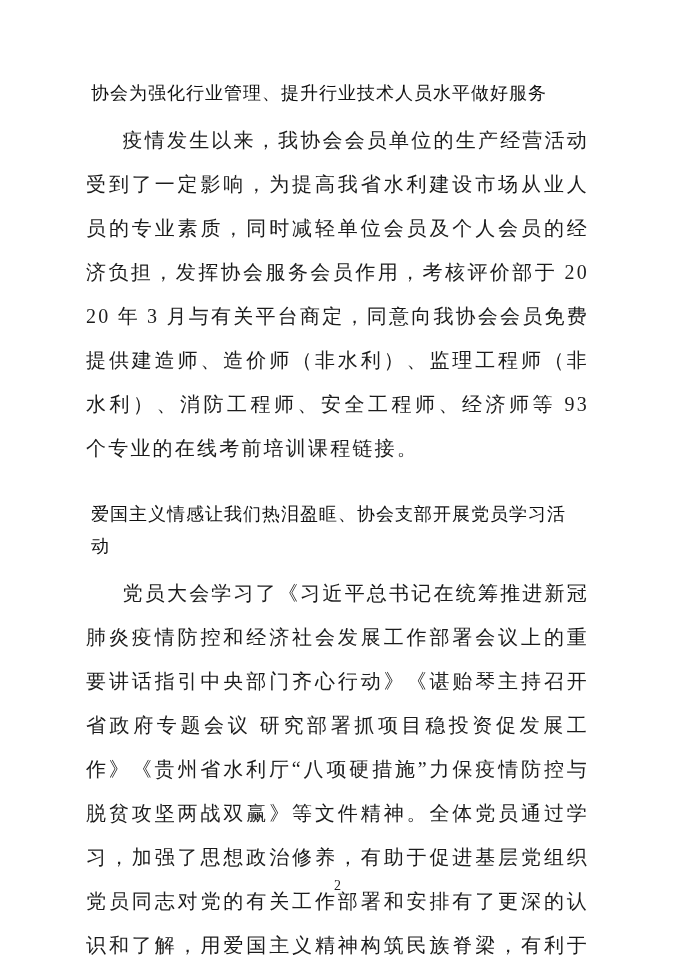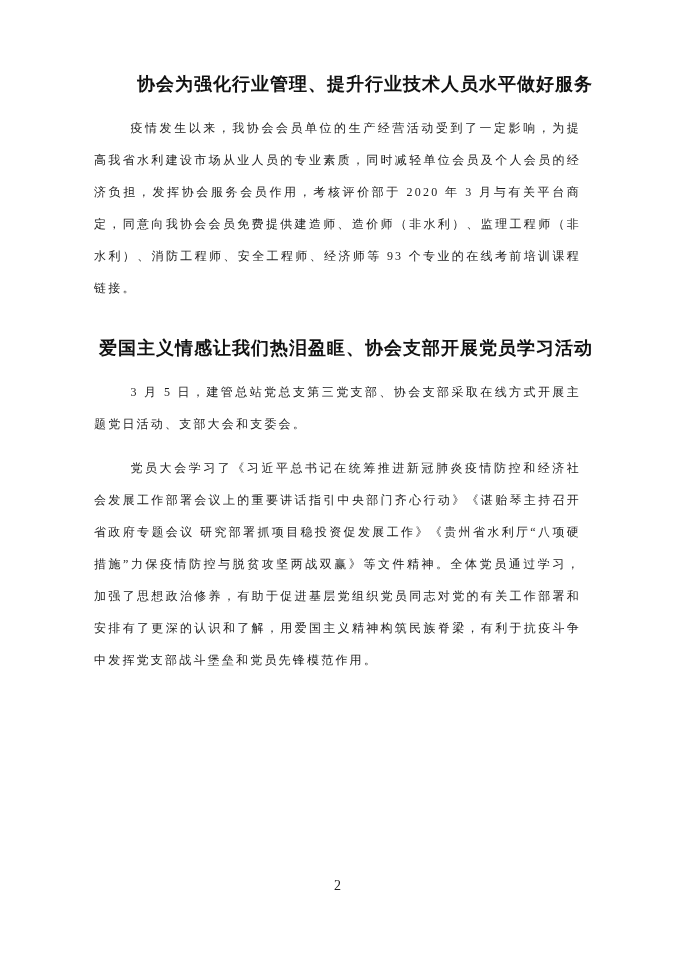--- a/index.html
+++ b/index.html
@@ -16,32 +16,32 @@
     font-family: "Liberation Serif", "DejaVu Serif", serif;
     color: #1c1c1c;
   }
   .content {
     position: absolute;
     left: 82px;
     top: 68px;
     width: 511px;
   }
   .sec-title {
-    margin: 0;
-    text-align: right;
+    margin: 9px;
+    text-align: left;
     font-size: 18px;
-    font-weight: bold;
+    font-weight: normal;
     color: #111111;
     letter-spacing: 1px;
     line-height: 32px;
   }
   .doc-p {
-    margin: 12px;
-    font-size: 12px;
-    line-height: 32px;
+    margin: 4px;
+    font-size: 20px;
+    line-height: 44px;
     letter-spacing: 2.2px;
     text-align: justify;
     text-justify: inter-character;
     text-indent: 36.5px;
     word-break: break-all;
   }
   .section + .section {
     margin-top: 28px;
   }
   .page-number {
@@ -60,20 +60,19 @@
 <div class="page">
   <div class="content">
 
     <div class="section">
       <h2 class="sec-title">协会为强化行业管理、提升行业技术人员水平做好服务</h2>
       <p class="doc-p">疫情发生以来，我协会会员单位的生产经营活动受到了一定影响，为提高我省水利建设市场从业人员的专业素质，同时减轻单位会员及个人会员的经济负担，发挥协会服务会员作用，考核评价部于 2020 年 3 月与有关平台商定，同意向我协会会员免费提供建造师、造价师（非水利）、监理工程师（非水利）、消防工程师、安全工程师、经济师等 93 个专业的在线考前培训课程链接。</p>
     </div>
 
     <div class="section">
       <h2 class="sec-title">爱国主义情感让我们热泪盈眶、协会支部开展党员学习活动</h2>
-      <p class="doc-p">3 月 5 日，建管总站党总支第三党支部、协会支部采取在线方式开展主题党日活动、支部大会和支委会。</p>
       <p class="doc-p">党员大会学习了《习近平总书记在统筹推进新冠肺炎疫情防控和经济社会发展工作部署会议上的重要讲话指引中央部门齐心行动》《谌贻琴主持召开省政府专题会议 研究部署抓项目稳投资促发展工作》《贵州省水利厅“八项硬措施”力保疫情防控与脱贫攻坚两战双赢》等文件精神。全体党员通过学习，加强了思想政治修养，有助于促进基层党组织党员同志对党的有关工作部署和安排有了更深的认识和了解，用爱国主义精神构筑民族脊梁，有利于抗疫斗争中发挥党支部战斗堡垒和党员先锋模范作用。</p>
     </div>
 
   </div>
 
   <div class="page-number">2</div>
 </div>
 
 </body></html>

